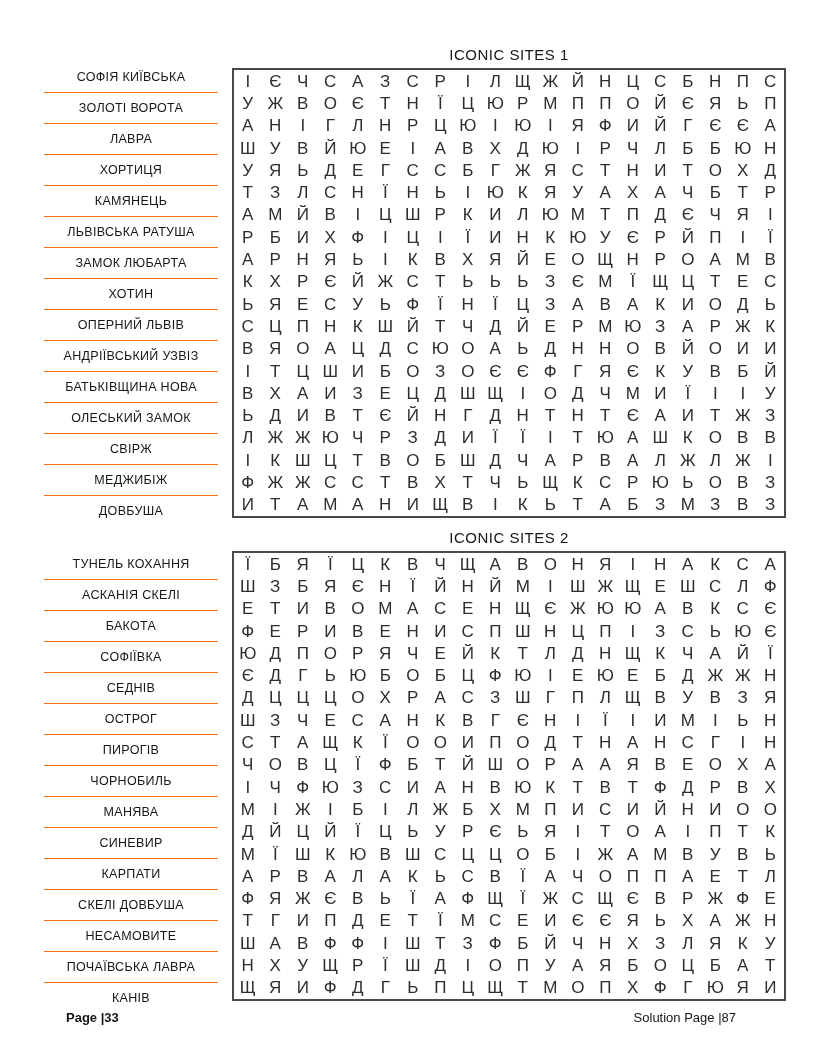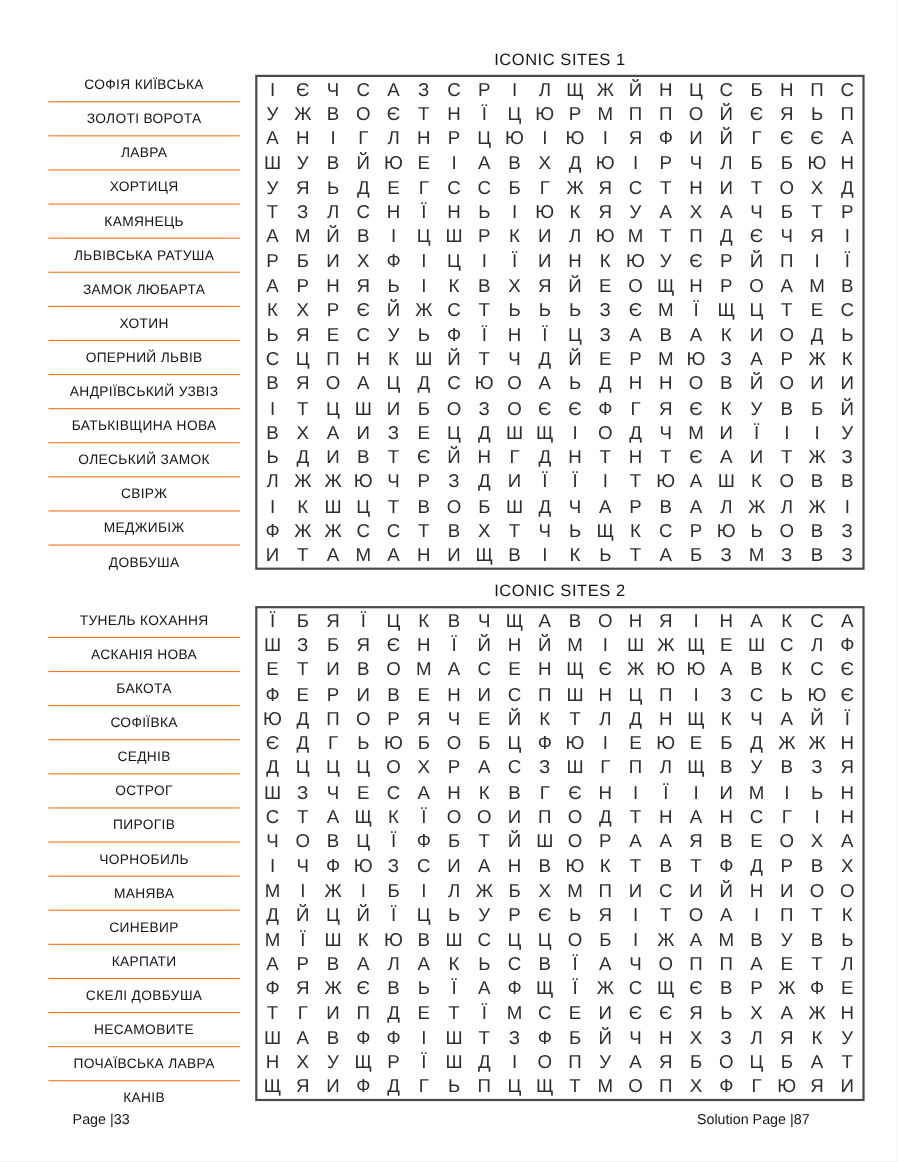--- a/index.html
+++ b/index.html
@@ -60,20 +60,21 @@
   }
   .word-list .word:not(:last-child) {
     border-bottom: 1px solid #f97316;
   }
   .footer-left {
     position: absolute;
     left: 66px;
     top: 1010px;
     font-size: 13px;
     color: #161616;
+    font-weight: bold;
   }
   .footer-right {
     position: absolute;
     right: 80px;
     top: 1010px;
     font-size: 13px;
     color: #161616;
   }
   .t1 { top: 46px; }
   .g1 { top: 68px; }
@@ -521,21 +522,21 @@
       <div class="cell">З</div>
       <div class="cell">В</div>
       <div class="cell">З</div>
     </div>
 
   <div class="puzzle-title t2">ICONIC SITES 2</div>
   <div class="word-list l2">
 
       <div class="word">ТУНЕЛЬ КОХАННЯ</div>
 
-      <div class="word">АСКАНІЯ НОВА</div>
+      <div class="word">АСКАНІЯ СКЕЛІ</div>
 
       <div class="word">БАКОТА</div>
 
       <div class="word">СОФІЇВКА</div>
 
       <div class="word">СЕДНІВ</div>
 
       <div class="word">ОСТРОГ</div>
 
       <div class="word">ПИРОГІВ</div>

